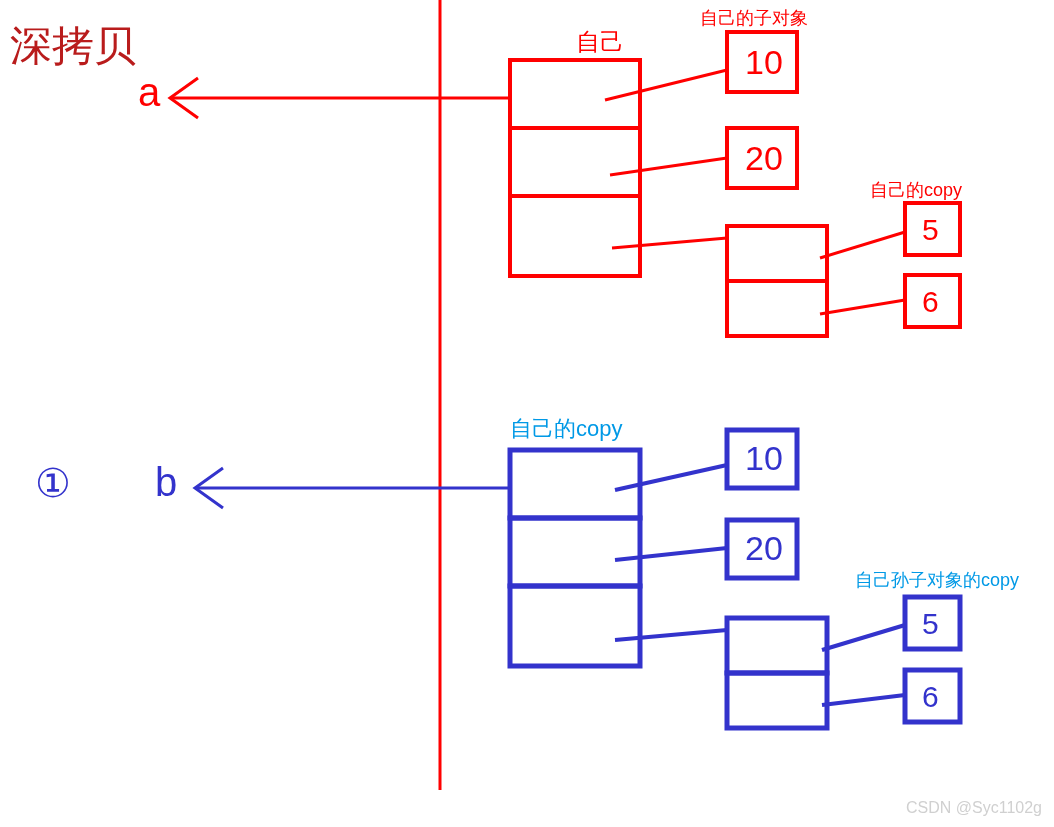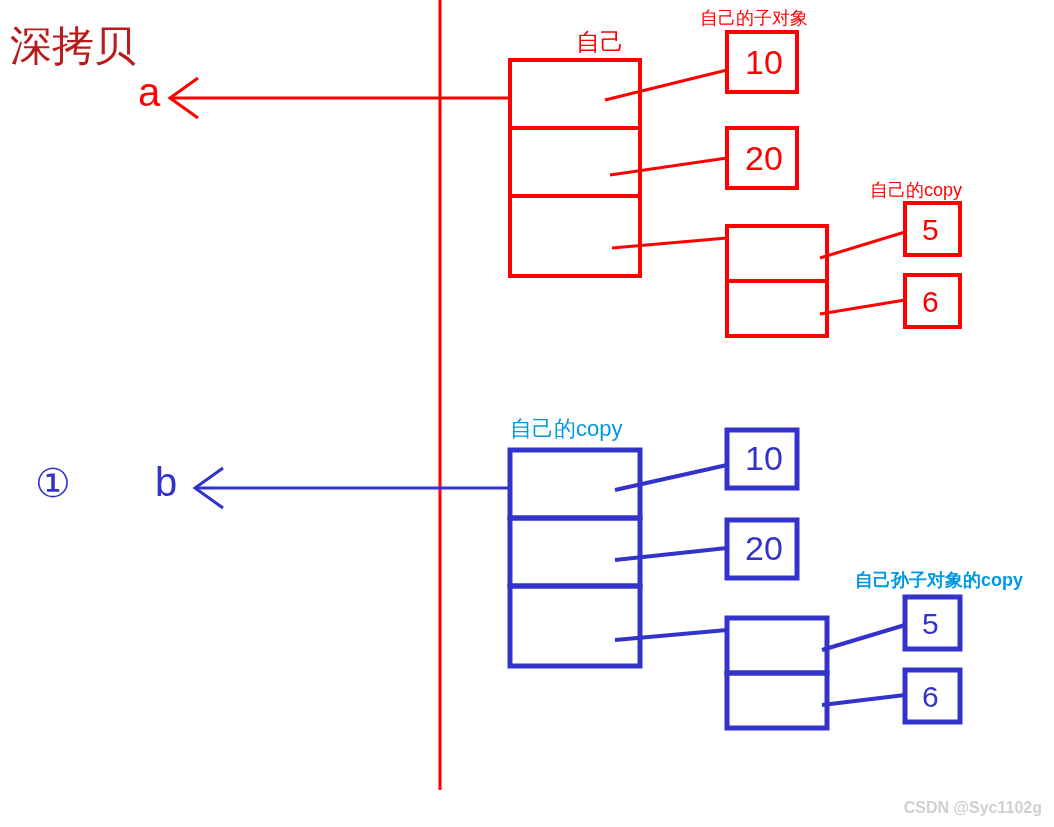--- a/index.html
+++ b/index.html
@@ -7,21 +7,21 @@
   svg{position:absolute;top:0;left:0;}
   .lbl{position:absolute;white-space:nowrap;}
   .title{color:#b91c1c;font-size:42px;font-weight:400;text-align:right;}
   .var-a{color:#ff0000;font-size:40px;}
   .var-b{color:#3333cc;font-size:40px;}
   .circ{color:#3333cc;font-size:40px;}
   .hdr-red{color:#ff0000;font-size:24px;margin-left:41px;}
   .hdr-red-sm{color:#ff0000;font-size:18px;}
   .hdr-blue{color:#0099e6;font-size:22px;}
   .hdr-blue-sm{color:#0099e6;font-size:18px;}
-  .watermark{position:absolute;right:12px;bottom:10px;color:#d0d0d0;font-size:16px;font-weight:bold;}
+  .watermark{position:absolute;right:12px;bottom:10px;color:#d0d0d0;font-size:16px;}
 </style>
 </head>
 <body>
 <div class="stage">
 
 <svg width="1054" height="827">
 
   <line x1="440" y1="0" x2="440" y2="790" stroke="#ff0000" stroke-width="3"></line>
 
   <line x1="170" y1="98" x2="510" y2="98" stroke="#ff0000" stroke-width="3"></line>
@@ -80,16 +80,16 @@
 <div class="lbl title" style="left:10px;top:18px;">深拷贝</div>
 <div class="lbl var-a" style="left:138px;top:70px;">a</div>
 <div class="lbl var-b" style="left:155px;top:460px;">b</div>
 <div class="lbl circ" style="left:35px;top:460px;">①</div>
 
 <div class="lbl hdr-red" style="left:535px;top:26px;">自己</div>
 <div class="lbl hdr-red-sm" style="left:700px;top:6px;">自己的子对象</div>
 <div class="lbl hdr-red-sm" style="left:870px;top:178px;">自己的copy</div>
 
 <div class="lbl hdr-blue" style="left:510px;top:414px;">自己的copy</div>
-<div class="lbl hdr-blue-sm" style="left:855px;top:568px;font-weight:bold;">自己孙子对象的copy</div>
+<div class="lbl hdr-blue-sm" style="left:855px;top:568px;">自己孙子对象的copy</div>
 
 <div class="watermark">CSDN @Syc1102g</div>
 </div>
 
 </body></html>

